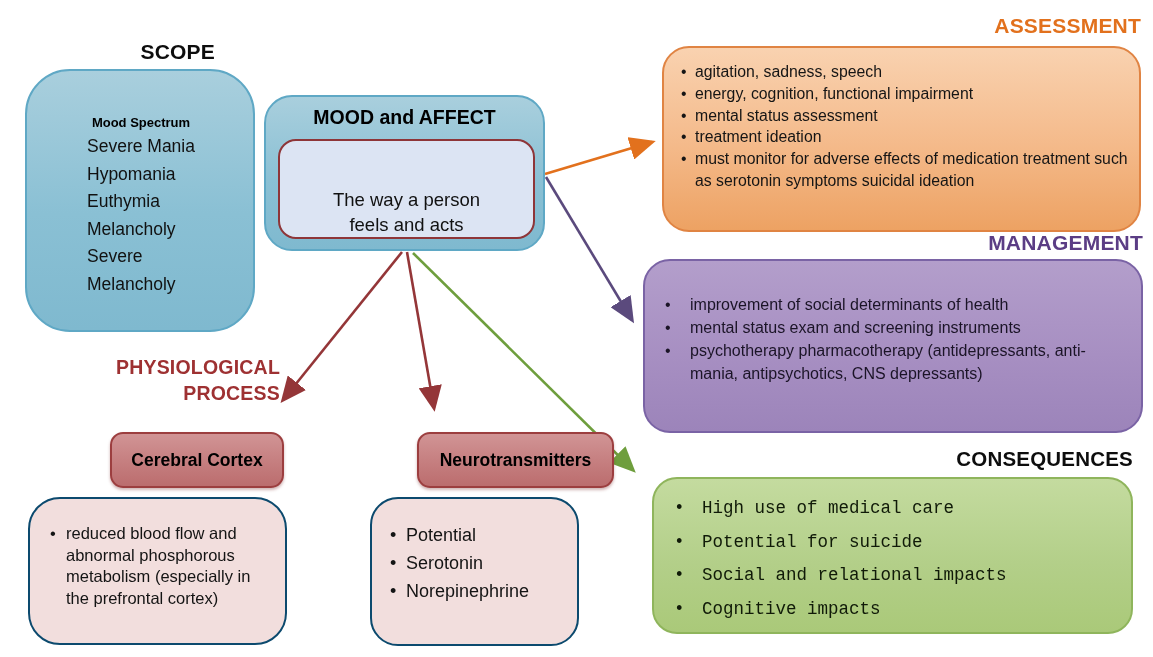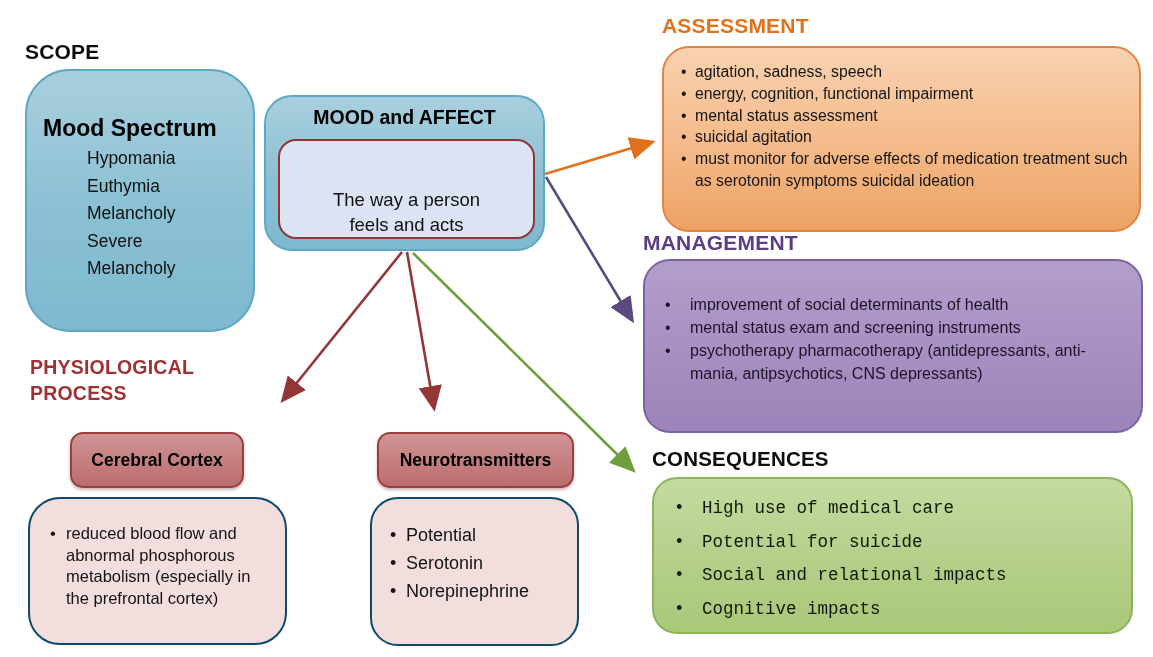--- a/index.html
+++ b/index.html
@@ -9,35 +9,35 @@
   .canvas {
     position: relative;
     width: 1153px; height: 657px;
     background: #ffffff;
     overflow: hidden;
   }
   .abs { position: absolute; }
 
   .section-title {
     font-weight: bold;
-    text-align: left;
+    text-align: right;
     letter-spacing: 0.2px;
   }
 
   
   .blue-box {
     background: linear-gradient(180deg, #a9cfdd 0%, #8ac0d4 55%, #7fb9cf 100%);
     border: 2.5px solid #5fa8c5;
   }
   .scope-box {
     left: 25px; top: 69px; width: 230px; height: 263px;
     border-radius: 45px;
     padding: 44px 14px 0 16px;
   }
-  .scope-heading { font-weight: bold; font-size: 23px; color: #000; }
+  .scope-heading { font-weight: bold; font-size: 13px; color: #000; text-align: center; }
   .scope-list { margin: 3px 0 0 44px; list-style: none; width: 125px; }
   .scope-list li { font-size: 17.5px; line-height: 27.5px; color: #111; }
 
   .center-box {
     left: 264px; top: 95px; width: 281px; height: 156px;
     border-radius: 28px;
     padding-top: 9px;
   }
   .center-title {
     text-align: center; font-weight: bold; font-size: 19.5px; color: #000;
@@ -107,21 +107,21 @@
   .physio-title {
     left: 30px; top: 354px; width: 250px;
     font-size: 19.5px; line-height: 26px; color: #9e3132;
   }
   .rose-header {
     border-radius: 13px;
     background: linear-gradient(180deg, #d19495 0%, #c47c7d 60%, #bb6d6e 100%);
     border: 2px solid #9c3e3f;
     box-shadow: 0 2px 3px rgba(120, 40, 40, 0.35);
     display: flex; align-items: center; justify-content: center;
-    font-weight: bold; font-size: 17.5px; color: #000;
+    font-weight: bold; font-size: 17.5px; color: #000; margin-left: 40px;
   }
   .cerebral-header { left: 70px; top: 432px; width: 174px; height: 56px; }
   .neuro-header   { left: 377px; top: 432px; width: 197px; height: 56px; }
 
   .pink-box {
     background: #f2dedd;
     border: 2px solid #0c4a6e;
   }
   .cerebral-box {
     left: 28px; top: 497px; width: 259px; height: 148px;
@@ -174,40 +174,41 @@
     <line x1="546" y1="177" x2="632" y2="320" stroke="#5b4a7d" stroke-width="2.6" marker-end="url(#m-purple)"></line>
     <line x1="402" y1="252" x2="283" y2="400" stroke="#943638" stroke-width="2.6" marker-end="url(#m-red)"></line>
     <line x1="407" y1="252" x2="434" y2="408" stroke="#943638" stroke-width="2.6" marker-end="url(#m-red)"></line>
     <line x1="413" y1="253" x2="633" y2="470" stroke="#6e9e3d" stroke-width="2.6" marker-end="url(#m-green)"></line>
   </svg>
 
   <div class="abs section-title" style="left:25px; top:40px; width:190px; font-size:21px; color:#0d0d0d;">SCOPE</div>
   <div class="abs blue-box scope-box">
     <div class="scope-heading">Mood Spectrum</div>
     <ul class="scope-list">
+      <li>Severe Mania</li>
       <li>Hypomania</li>
       <li>Euthymia</li>
       <li>Melancholy</li>
       <li>Severe Melancholy</li>
     </ul>
   </div>
 
   <div class="abs blue-box center-box">
     <div class="center-title">MOOD and AFFECT</div>
     <div class="center-inner">
       <div class="def">The way a person feels and acts</div>
     </div>
   </div>
 
   <div class="abs section-title assessment-title">ASSESSMENT</div>
   <div class="abs assessment-box">
     <div class="b-item">agitation, sadness, speech</div>
     <div class="b-item">energy, cognition, functional impairment</div>
     <div class="b-item">mental status assessment</div>
-    <div class="b-item">suicidal agitation</div>
+    <div class="b-item">treatment ideation</div>
     <div class="b-item">must monitor for adverse effects of medication treatment such as serotonin symptoms suicidal ideation</div>
   </div>
 
   <div class="abs section-title management-title">MANAGEMENT</div>
   <div class="abs management-box">
     <div class="b-item">improvement of social determinants of health</div>
     <div class="b-item">mental status exam and screening instruments</div>
     <div class="b-item">psychotherapy pharmacotherapy (antidepressants, anti-mania, antipsychotics, CNS depressants)</div>
   </div>
 

